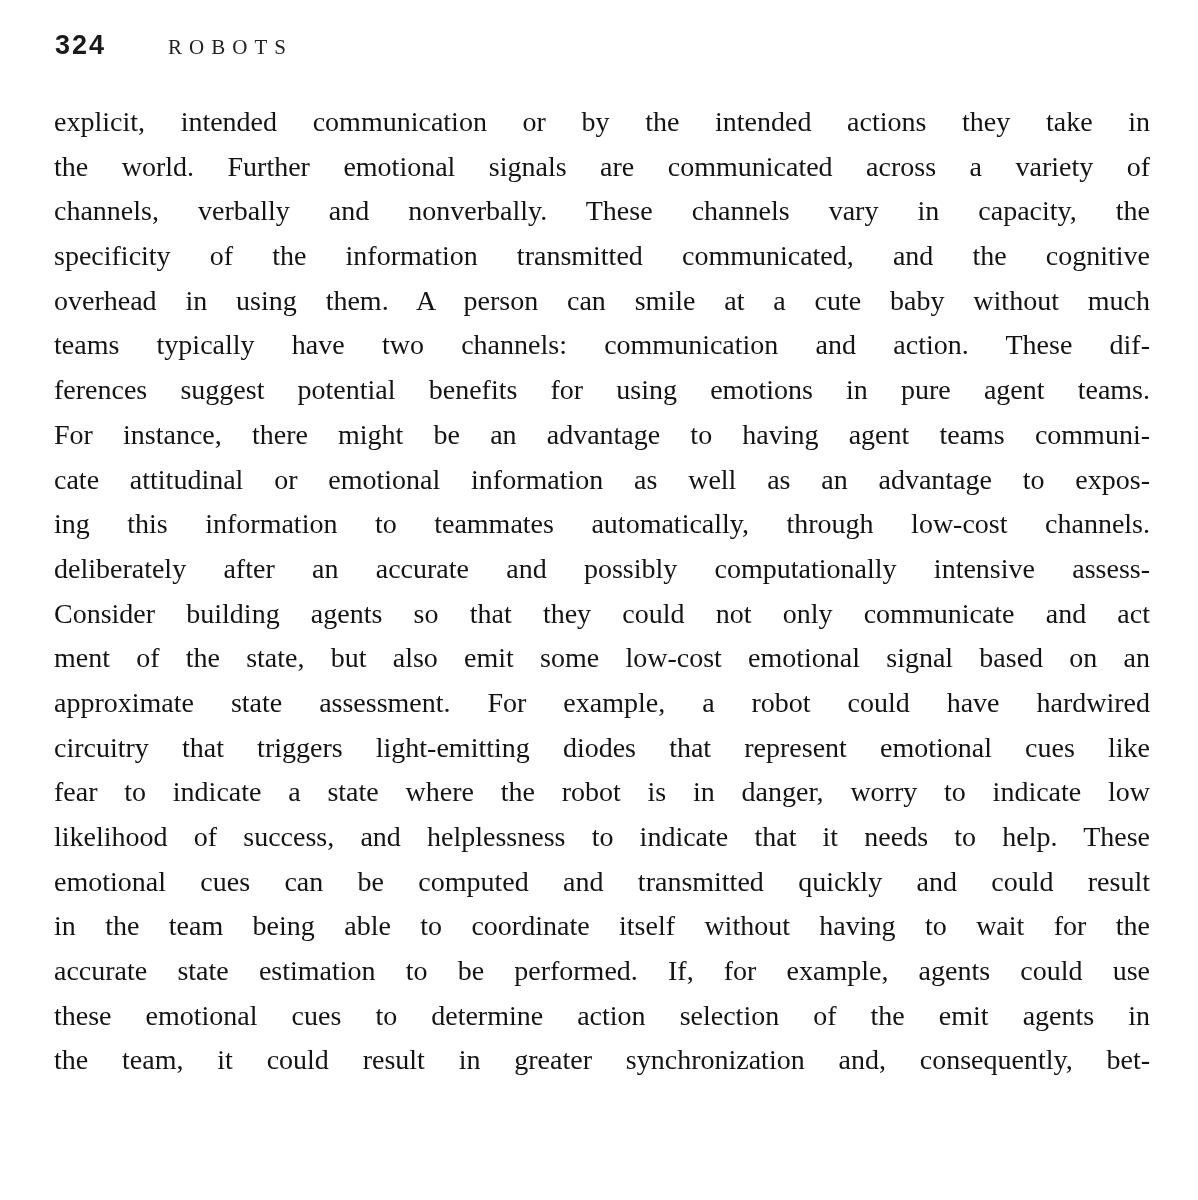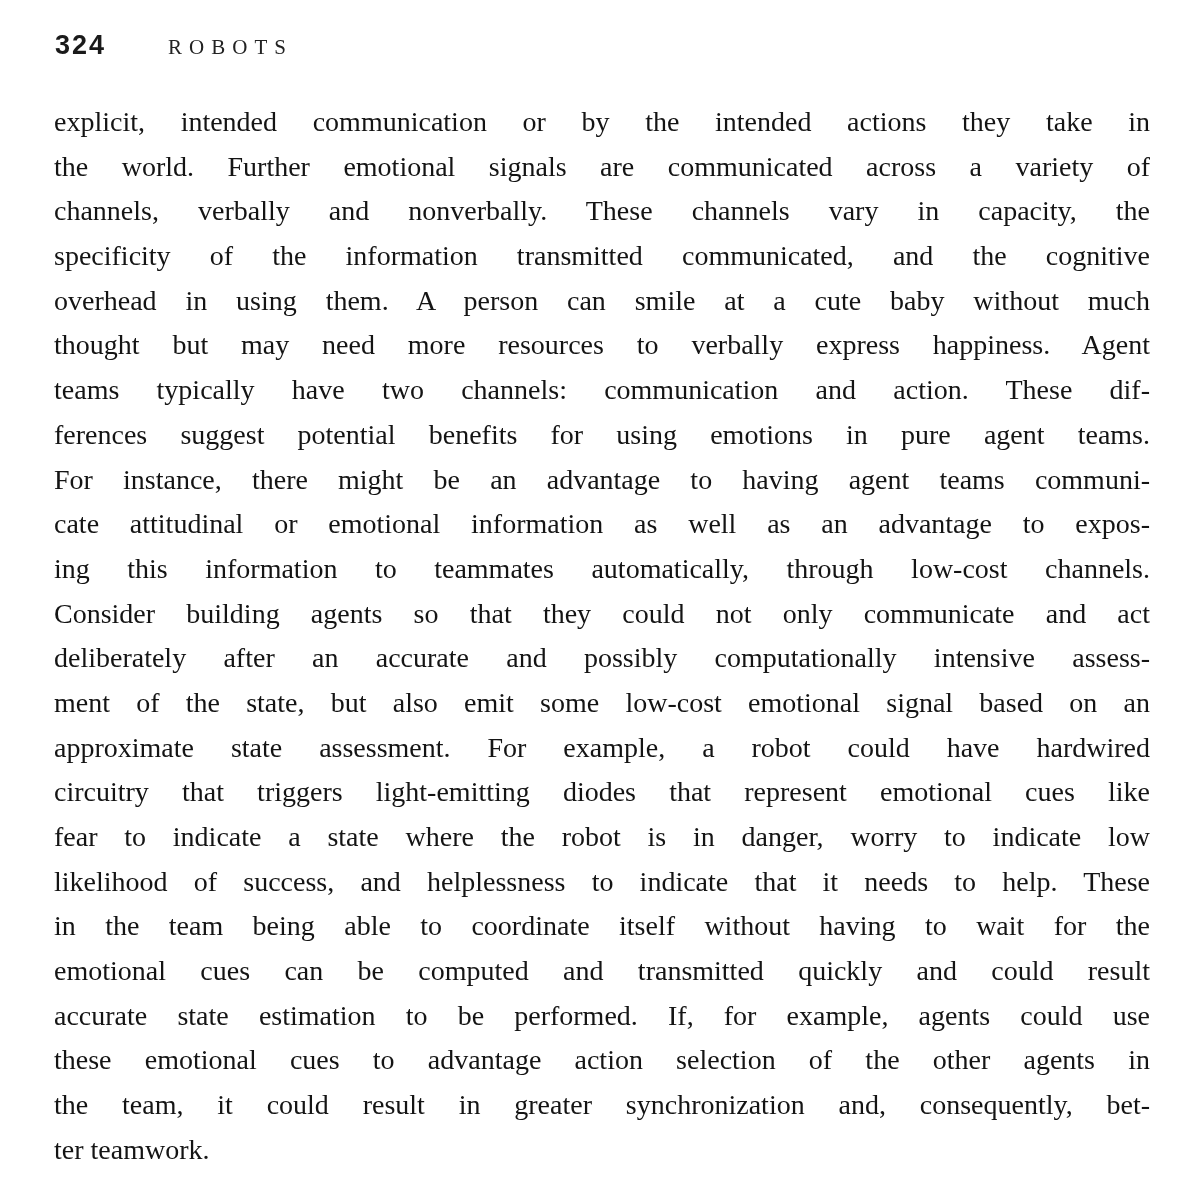--- a/index.html
+++ b/index.html
@@ -65,34 +65,32 @@
     <span class="page-number">324</span>
     <span class="running-head">ROBOTS</span>
   </div>
 
   <div class="body-text">
     <div class="text-line">explicit, intended communication or by the intended actions they take in</div>
     <div class="text-line">the world. Further emotional signals are communicated across a variety of</div>
     <div class="text-line">channels, verbally and nonverbally. These channels vary in capacity, the</div>
     <div class="text-line">specificity of the information transmitted communicated, and the cognitive</div>
     <div class="text-line">overhead in using them. A person can smile at a cute baby without much</div>
-    <div class="text-line">thought but may need more resources to verbally express happiness. Agent</div>
     <div class="text-line">teams typically have two channels: communication and action. These dif-</div>
     <div class="text-line">ferences suggest potential benefits for using emotions in pure agent teams.</div>
     <div class="text-line">For instance, there might be an advantage to having agent teams communi-</div>
     <div class="text-line">cate attitudinal or emotional information as well as an advantage to expos-</div>
     <div class="text-line">ing this information to teammates automatically, through low-cost channels.</div>
+    <div class="text-line">deliberately after an accurate and possibly computationally intensive assess-</div>
     <div class="text-line">Consider building agents so that they could not only communicate and act</div>
-    <div class="text-line">deliberately after an accurate and possibly computationally intensive assess-</div>
     <div class="text-line">ment of the state, but also emit some low-cost emotional signal based on an</div>
     <div class="text-line">approximate state assessment. For example, a robot could have hardwired</div>
     <div class="text-line">circuitry that triggers light-emitting diodes that represent emotional cues like</div>
     <div class="text-line">fear to indicate a state where the robot is in danger, worry to indicate low</div>
     <div class="text-line">likelihood of success, and helplessness to indicate that it needs to help. These</div>
+    <div class="text-line">emotional cues can be computed and transmitted quickly and could result</div>
     <div class="text-line">in the team being able to coordinate itself without having to wait for the</div>
-    <div class="text-line">emotional cues can be computed and transmitted quickly and could result</div>
     <div class="text-line">accurate state estimation to be performed. If, for example, agents could use</div>
-    <div class="text-line">these emotional cues to advantage action selection of the other agents in</div>
+    <div class="text-line">these emotional cues to determine action selection of the emit agents in</div>
     <div class="text-line">the team, it could result in greater synchronization and, consequently, bet-</div>
-    <div class="text-line last">ter teamwork.</div>
   </div>
 
 </div>
 
 </body></html>

